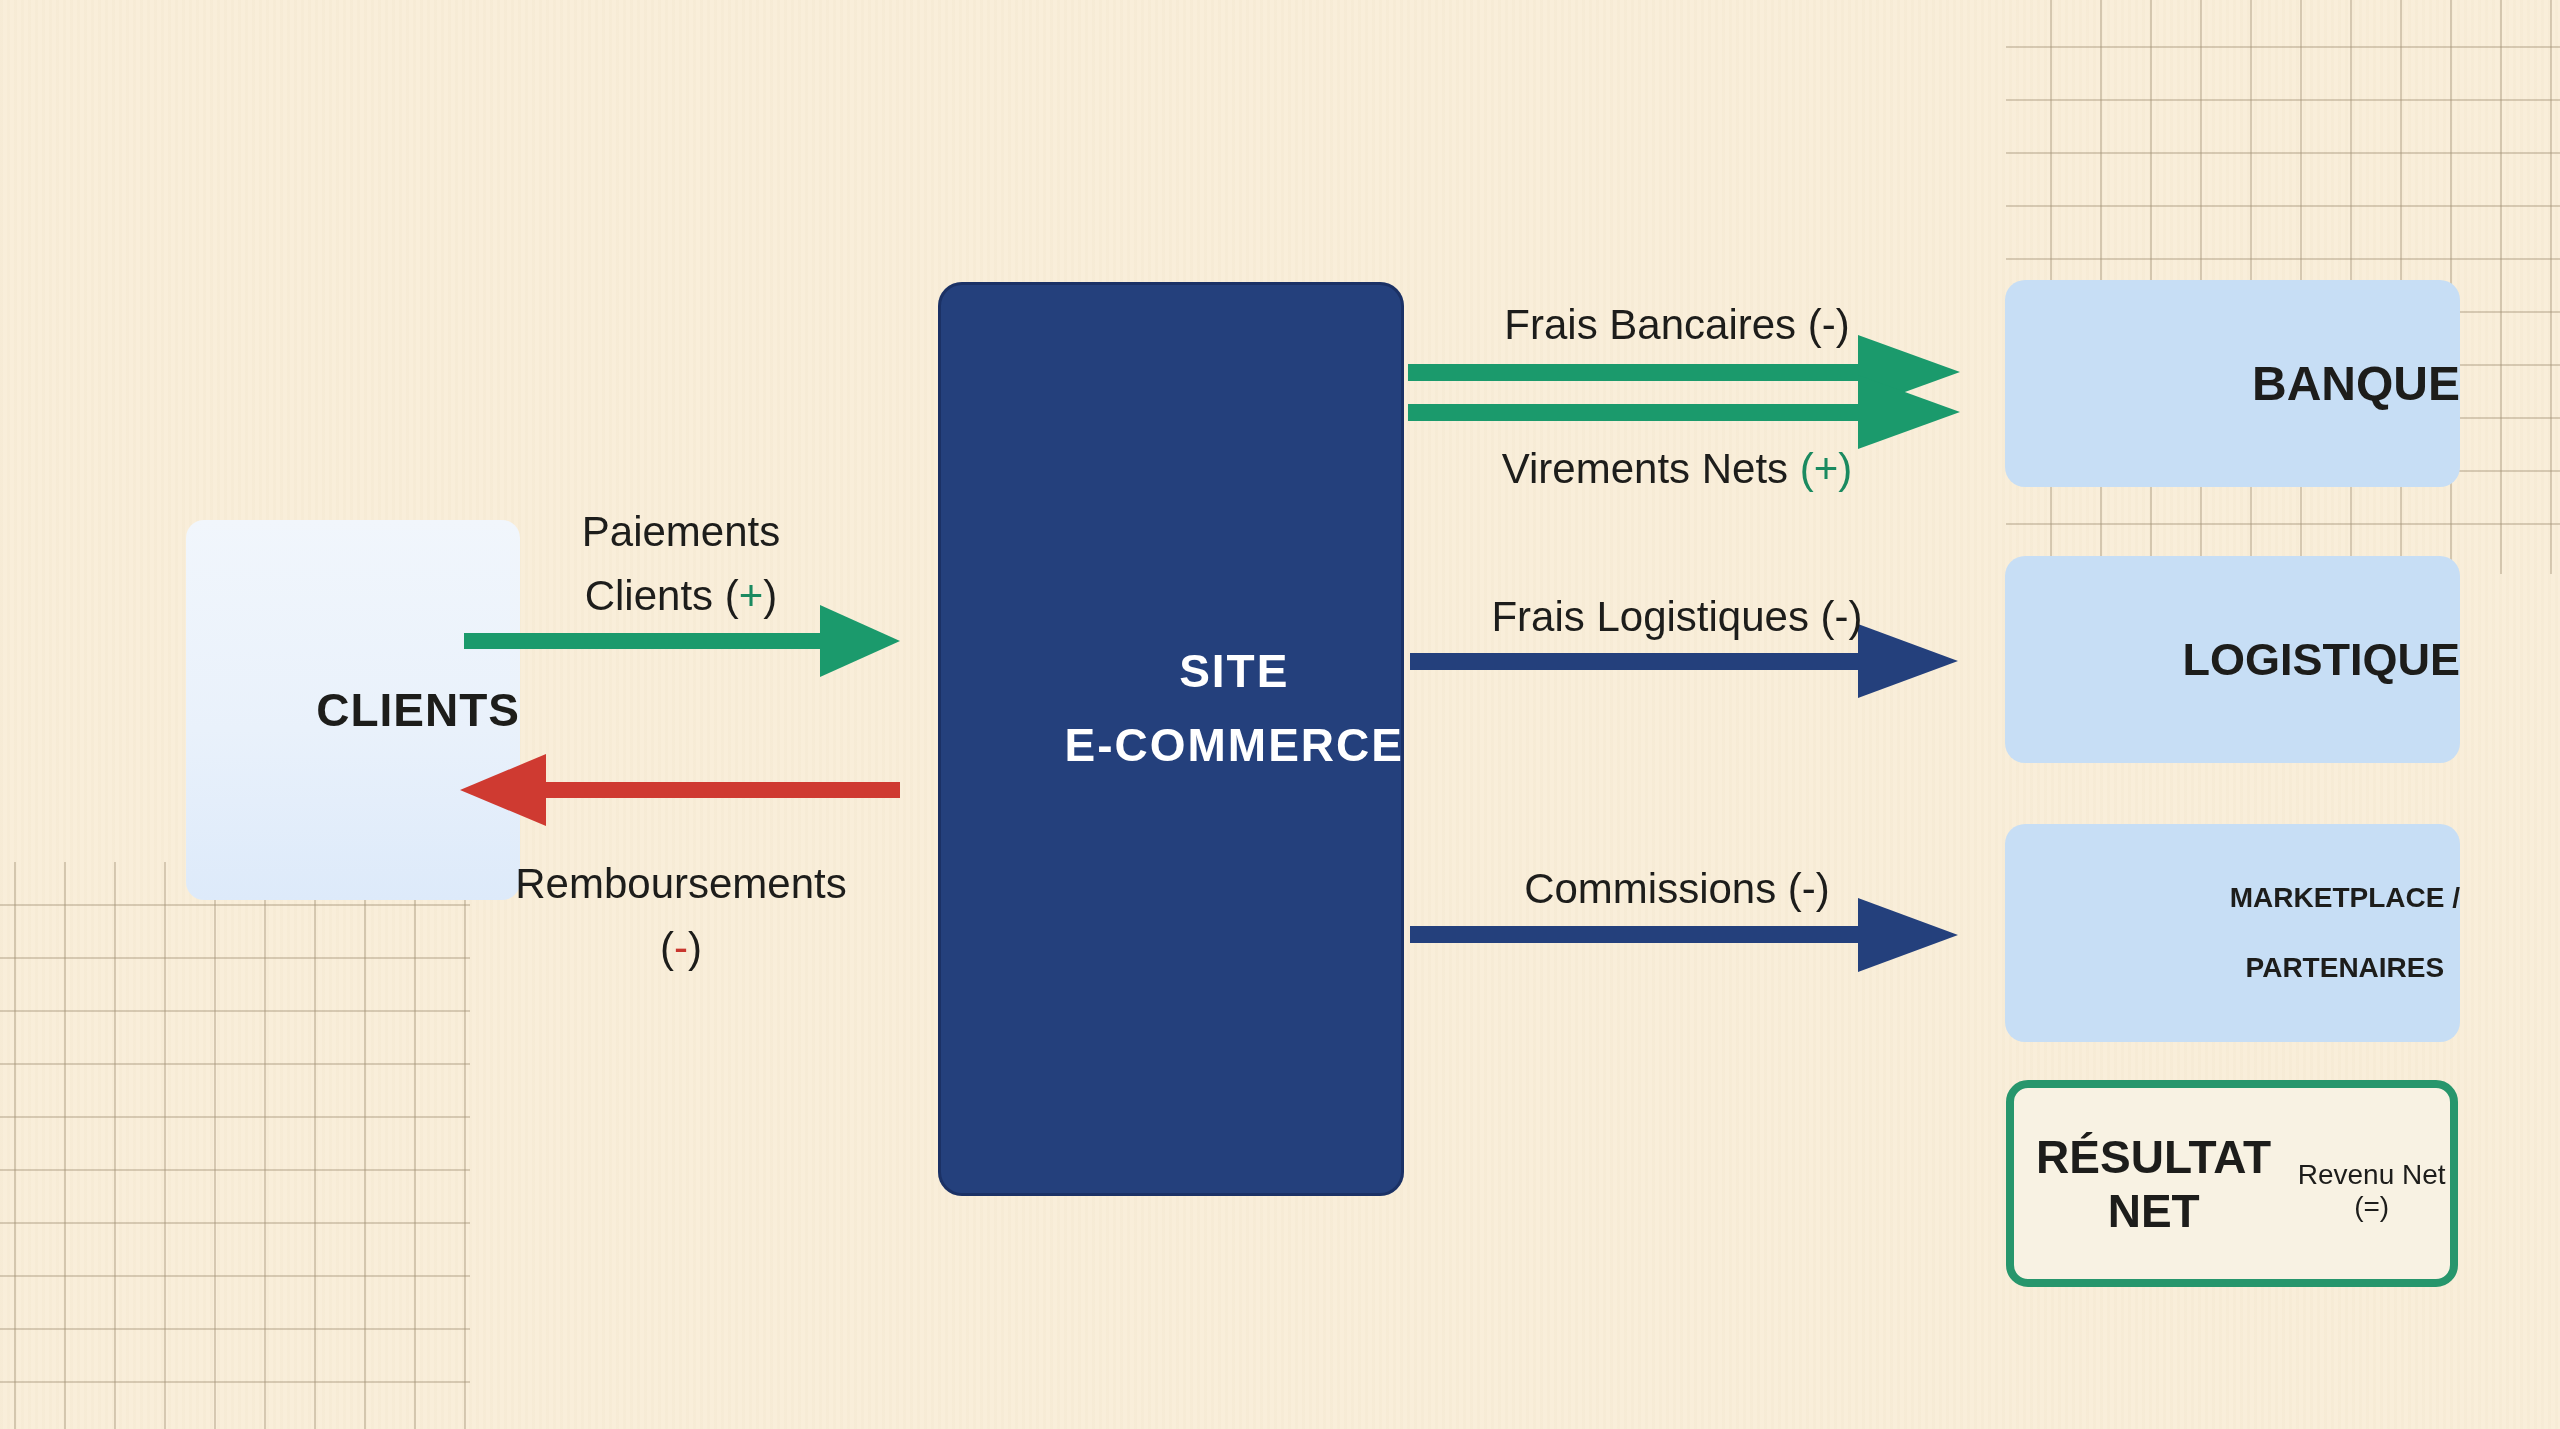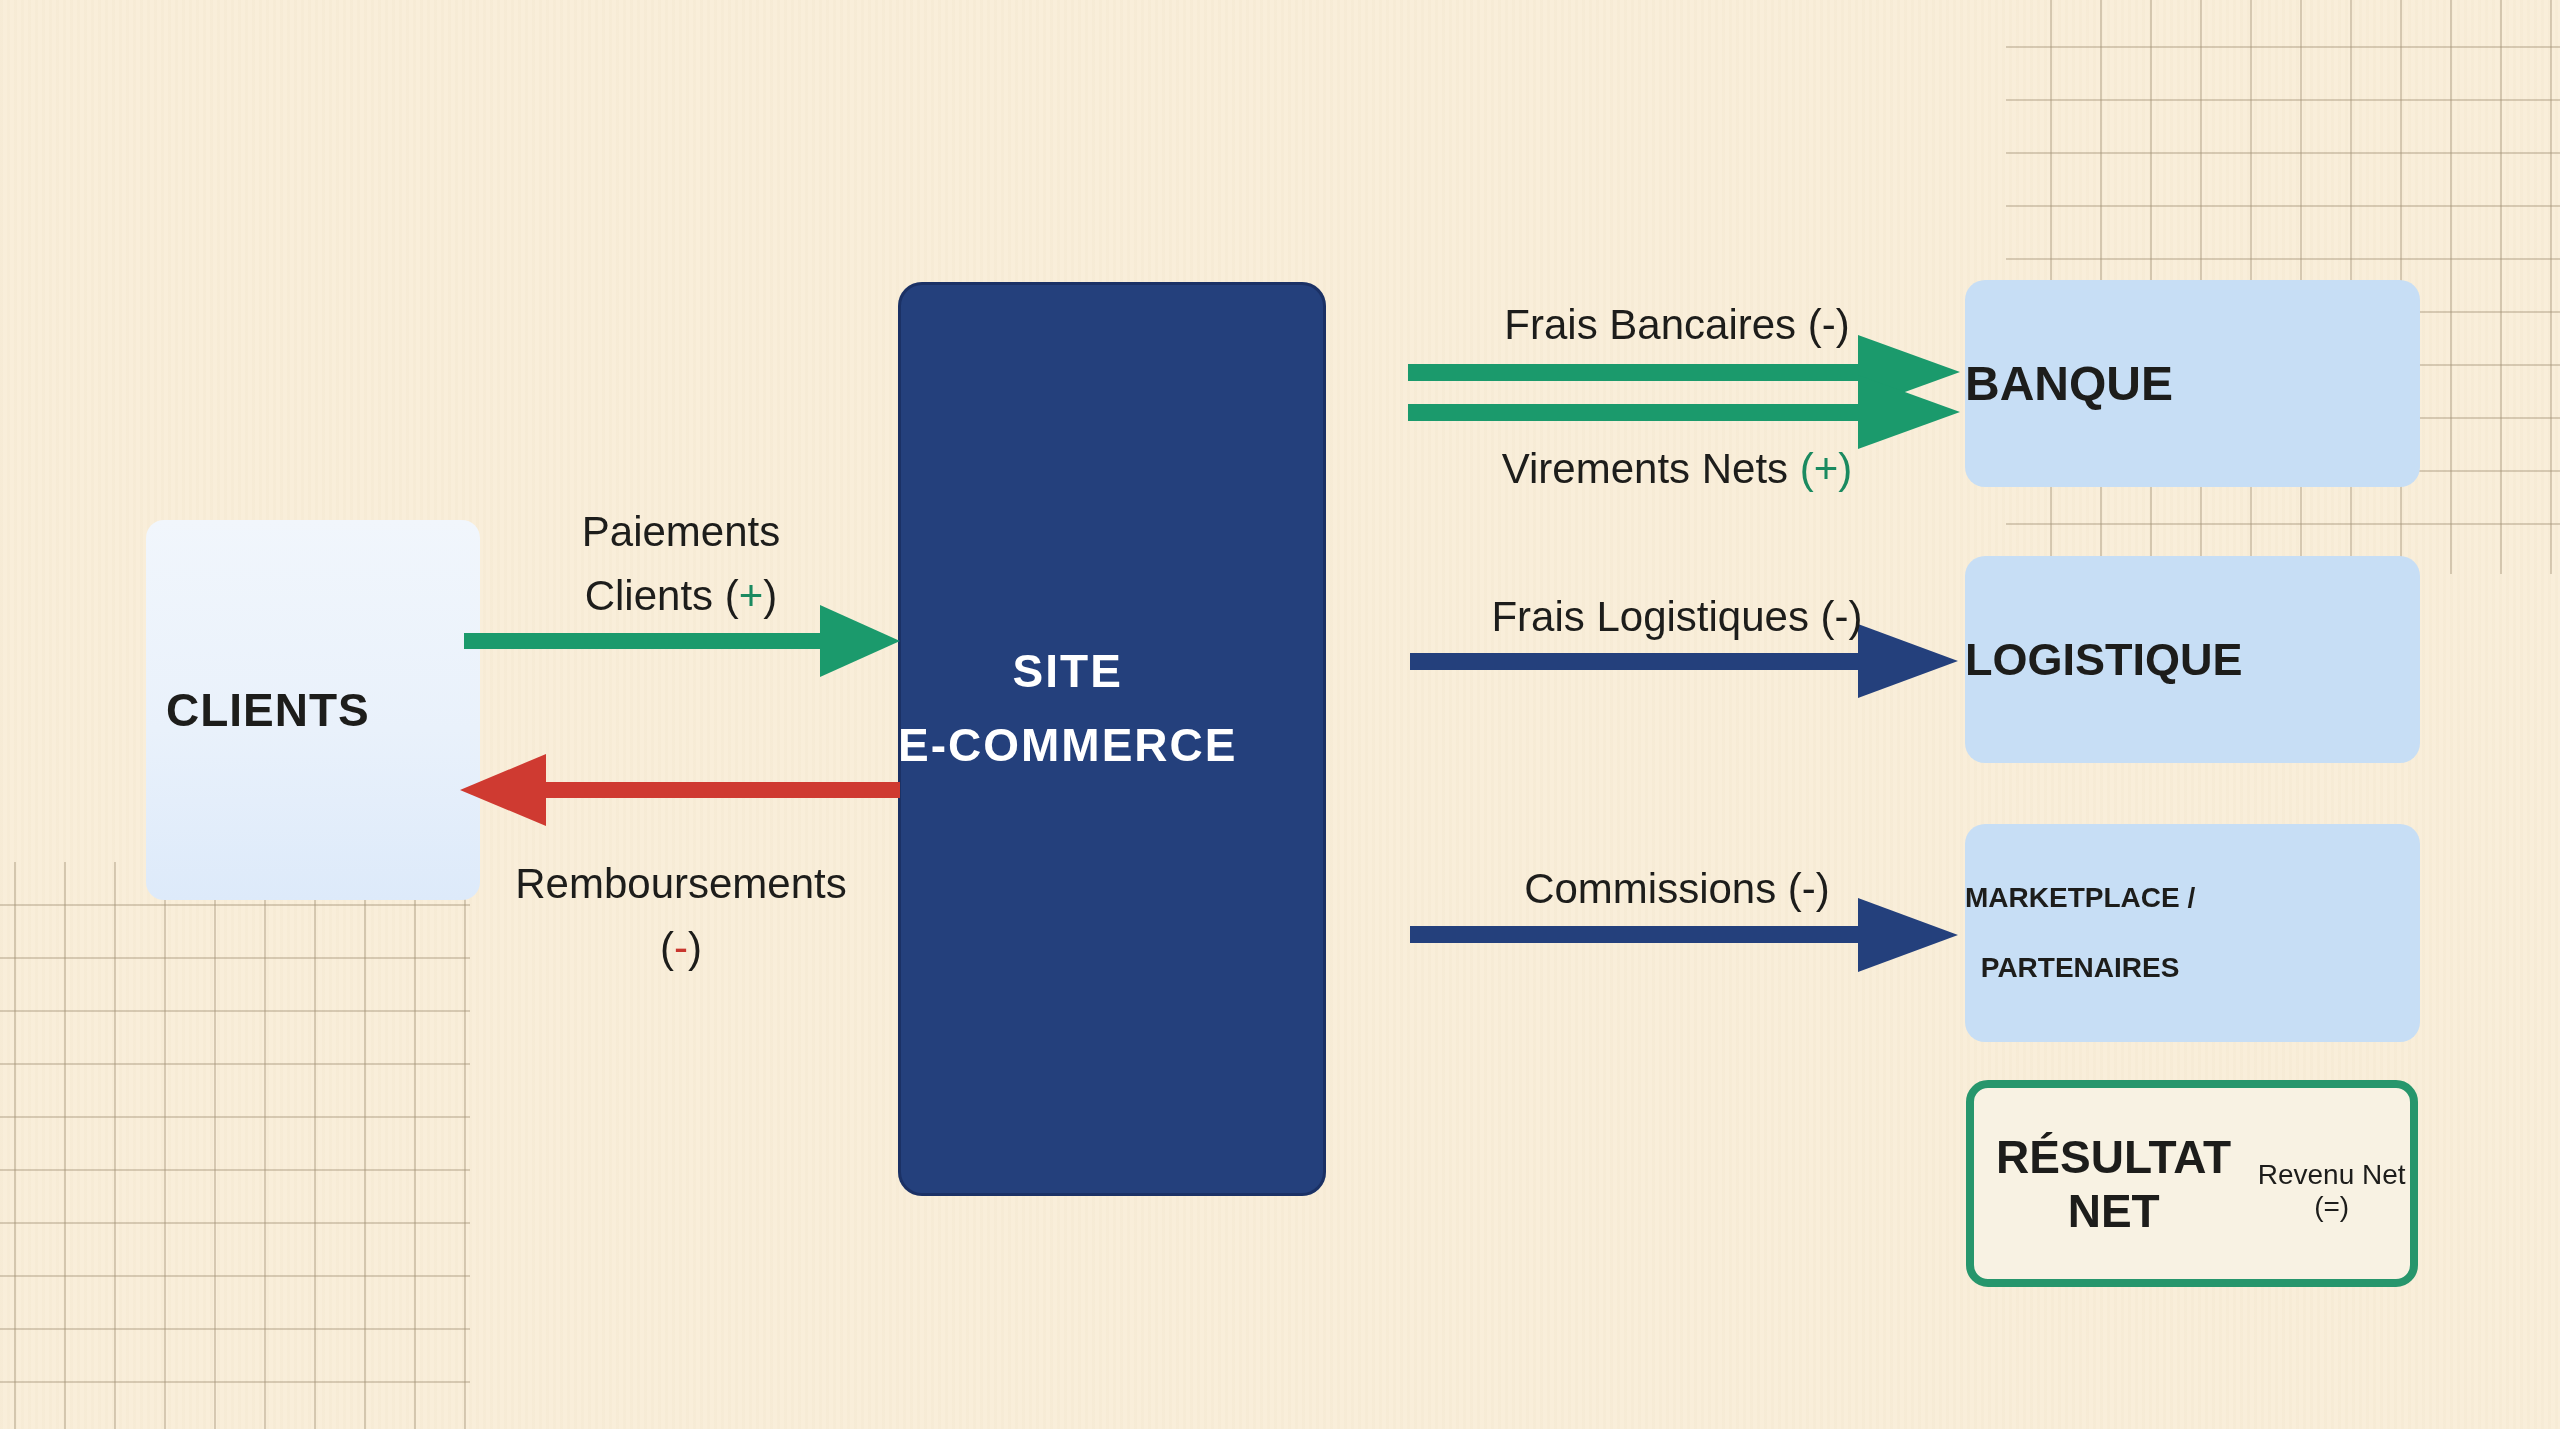--- a/index.html
+++ b/index.html
@@ -18,30 +18,30 @@
     position:absolute;
     background-image:
       linear-gradient(to right, rgba(164,148,120,0.42) 0, rgba(164,148,120,0.42) 2px, transparent 2px),
       linear-gradient(to bottom, rgba(164,148,120,0.42) 0, rgba(164,148,120,0.42) 2px, transparent 2px);
     background-size:50px 53px;
   }
   .grid-tr{left:2006px;top:0;width:554px;height:574px;background-position:44px 46px;}
   .grid-bl{left:0;top:862px;width:470px;height:567px;background-position:14px 42px;}
   
   .node{
-    position:absolute;display:flex;align-items:center;justify-content:flex-start;
-    text-align:center;font-weight:bold;
+    position:absolute;display:flex;align-items:center;justify-content:flex-end;
+    text-align:center;font-weight:bold;margin-left:40px;
   }
   .node-clients{
     left:146px;top:520px;width:314px;height:380px;border-radius:18px;
     background:linear-gradient(180deg,#f1f6fc 0%,#e9f1fb 55%,#ddeafa 100%);
     font-size:46px;letter-spacing:1px;padding-left:20px;
   }
   .node-site{
-    left:898px;top:282px;width:428px;height:914px;border-radius:24px;
+    left:898px;top:282px;width:466px;height:914px;border-radius:24px;
     background:#24407c;color:#ffffff;font-size:46px;line-height:74px;
     letter-spacing:2px;padding-bottom:62px;box-sizing:border-box;
     box-shadow:inset 0 0 0 3px rgba(12,24,60,0.35);
   }
   .node-right{left:1965px;width:455px;border-radius:20px;background:#c7def5;}
   .node-banque{top:280px;height:207px;font-size:48px;}
   .node-logistique{top:556px;height:207px;font-size:45px;}
   .node-marketplace{top:824px;height:218px;font-size:28px;line-height:70px;}
   .node-resultat{
     left:1966px;top:1080px;width:452px;height:207px;box-sizing:border-box;

